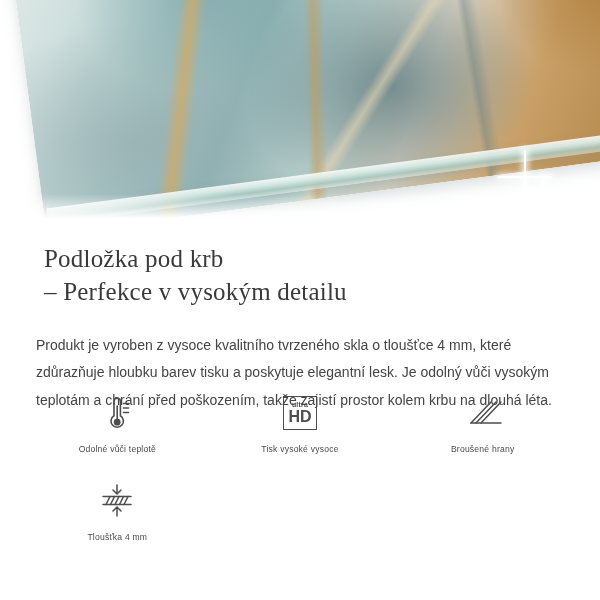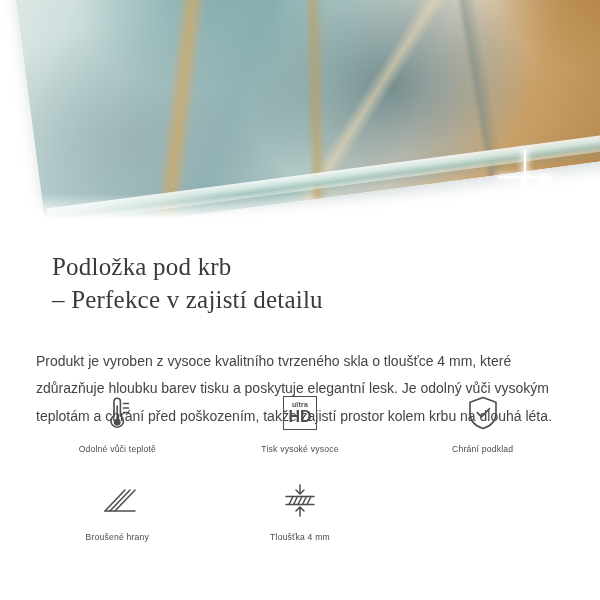--- a/index.html
+++ b/index.html
@@ -111,21 +111,21 @@
     background: linear-gradient(180deg, rgba(255,255,255,0) 0%, #ffffff 88%);
   }
 
   
   .content {
     position: absolute;
     left: 0; top: 222px;
     width: 600px;
   }
   .headline {
-    margin: 16px;
+    margin: 8px;
     padding: 12px 36px 0 36px;
     font-family: "Liberation Serif", serif;
     font-size: 25px;
     font-weight: 400;
     line-height: 1.32;
     color: #3a3a3a;
     letter-spacing: 0.2px;
   }
   .headline .l2 { display: block; }
   .paragraph {
@@ -204,21 +204,21 @@
     </div>
     <div class="board-edge"></div>
     <div class="sparkle s1"></div>
     <div class="sparkle s2"></div>
     <div class="hero-fade"></div>
   </div>
 
   <div class="content">
     <h1 class="headline">
       <span>Podložka pod krb</span>
-      <span class="l2">– Perfekce v zajistí detailu</span>
+      <span class="l2">– Perfekce v vysokým detailu</span>
     </h1>
     <p class="paragraph">Produkt je vyroben z vysoce kvalitního tvrzeného skla o tloušťce 4 mm, které zdůrazňuje hloubku barev tisku a poskytuje elegantní lesk. Je odolný vůči vysokým teplotám a chrání před poškozením, takže zajistí prostor kolem krbu na dlouhá léta.</p>
   </div>
 
   <div class="features">
 
     <div class="feature">
       <div class="glyph">
         <svg width="40" height="40" viewBox="0 0 40 40" fill="none" stroke="#4d4d4d" stroke-width="1.6" stroke-linecap="round">
           <path d="M17 8.5a3.2 3.2 0 0 1 6.4 0v14.2a6.2 6.2 0 1 1-6.4 0z"></path>
@@ -235,29 +235,20 @@
     <div class="feature">
       <div class="glyph">
         <div class="ultrahd-box">
           <span class="u">ultra</span>
           <span class="hd">HD</span>
         </div>
       </div>
       <div class="caption">Tisk vysoké vysoce</div>
     </div>
 
-    <div class="feature">
-      <div class="glyph">
-        <svg width="40" height="42" viewBox="0 0 40 42" fill="none" stroke="#4d4d4d" stroke-width="1.6" stroke-linecap="round" stroke-linejoin="round">
-          <path d="M20 5.5 L33 10.2 V21 c0 8.4-5.8 13.2-13 15.6C12.8 34.2 7 29.4 7 21 V10.2 Z"></path>
-          <path d="M14.2 20.6 l4.3 4.3 8-8.4"></path>
-        </svg>
-      </div>
-      <div class="caption">Chrání podklad</div>
-    </div>
 
 
     <div class="feature">
       <div class="glyph">
         <svg width="42" height="34" viewBox="0 0 42 34" fill="none" stroke="#4d4d4d" stroke-width="1.5" stroke-linecap="round">
           <path d="M9 27 L29 6"></path>
           <path d="M14 27 L34 6"></path>
           <path d="M19 27 L39 6"></path>
           <path d="M9 27 L39 27"></path>
         </svg>

